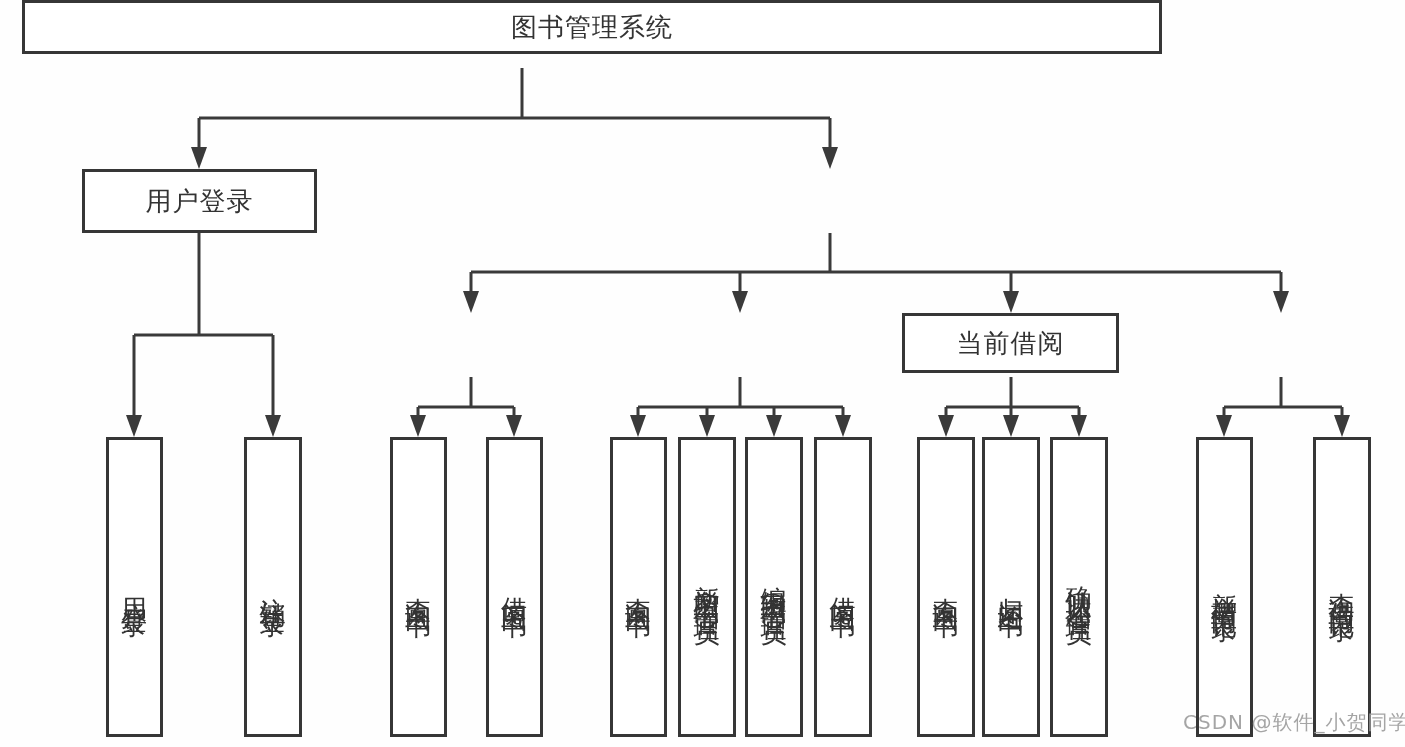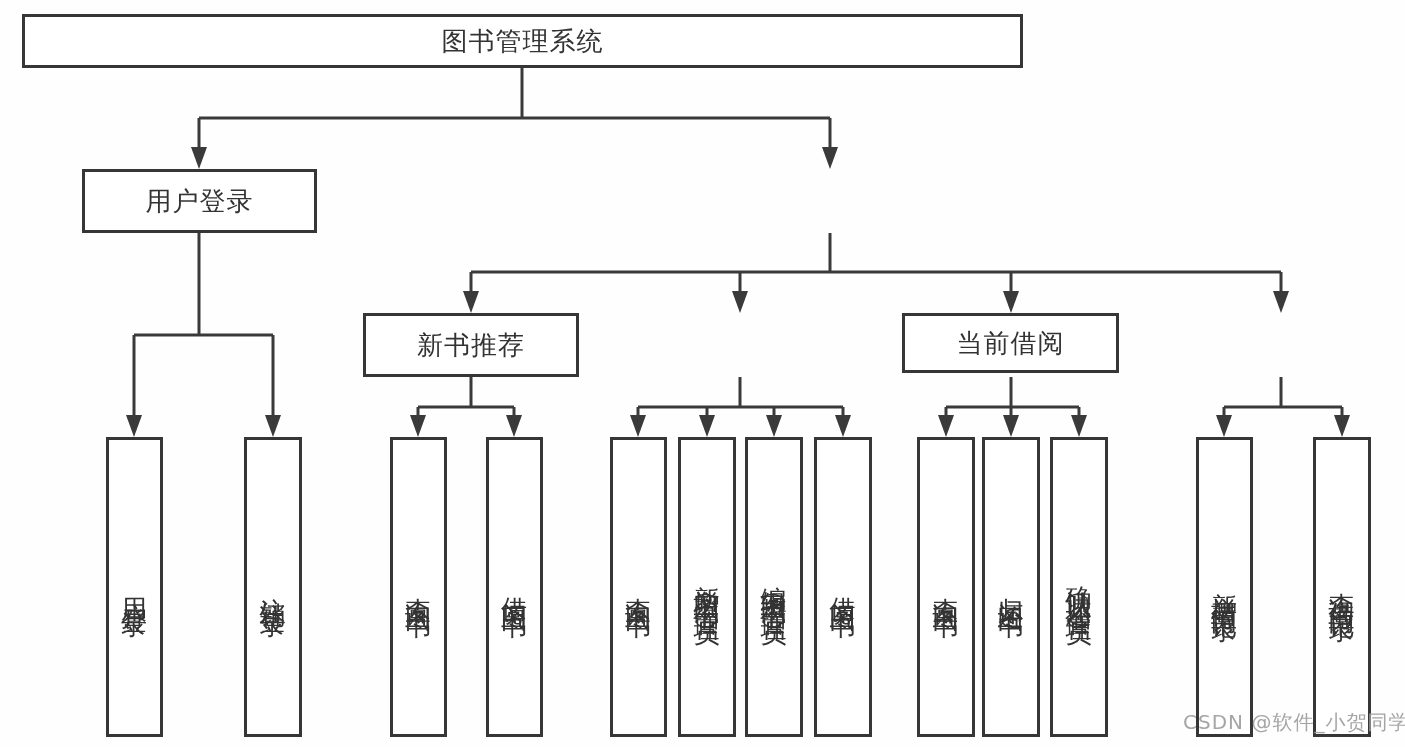--- a/index.html
+++ b/index.html
@@ -94,31 +94,28 @@
       <polygon points="766,415 782,415 774,437"></polygon>
       <polygon points="835,415 851,415 843,437"></polygon>
       <polygon points="938,415 954,415 946,437"></polygon>
       <polygon points="1003,415 1019,415 1011,437"></polygon>
       <polygon points="1071,415 1087,415 1079,437"></polygon>
       <polygon points="1216,415 1232,415 1224,437"></polygon>
       <polygon points="1334,415 1350,415 1342,437"></polygon>
     </g>
   </svg>
 
-  <div class="node h-node" style="left:22px; top:14px; width:1001px; height:54px">
+  <div class="node h-node" style="left:22px; top:0; width:1140px; height:54px">
     <span>图书管理系统</span>
   </div>
 
   <div class="node h-node" style="left:82px; top:169px; width:235px; height:64px">
     <span>用户登录</span>
   </div>
 
-  <div class="node h-node" style="left:363px; top:313px; width:216px; height:64px">
-    <span>新书推荐</span>
-  </div>
   <div class="node h-node" style="left:902px; top:313px; width:217px; height:60px">
     <span>当前借阅</span>
   </div>
 
   <div class="node v-node" style="left:106px; top:437px; width:57px; height:300px">
     <span>用户登录</span>
   </div>
   <div class="node v-node" style="left:244px; top:437px; width:58px; height:300px">
     <span>注销登录</span>
   </div>

